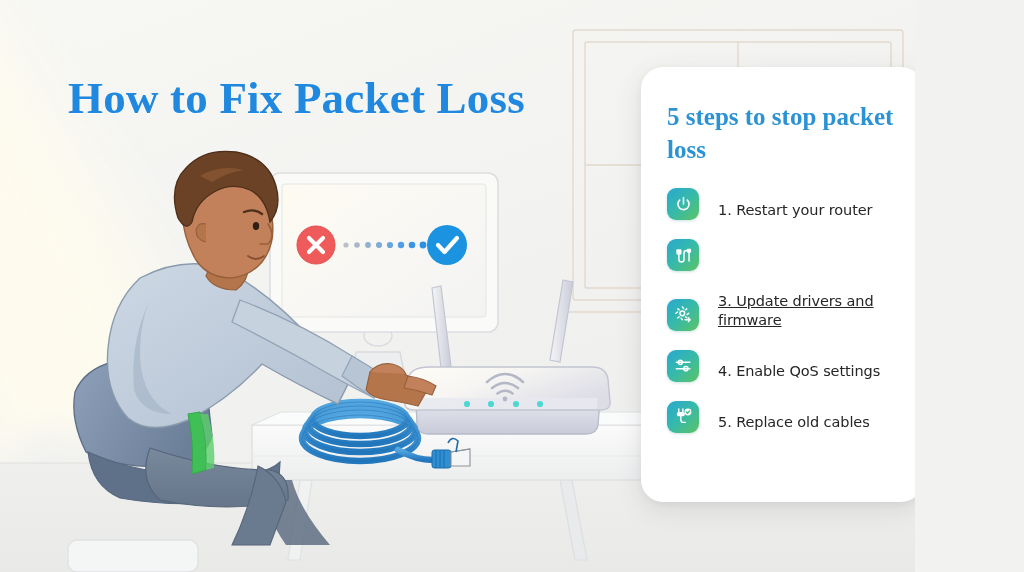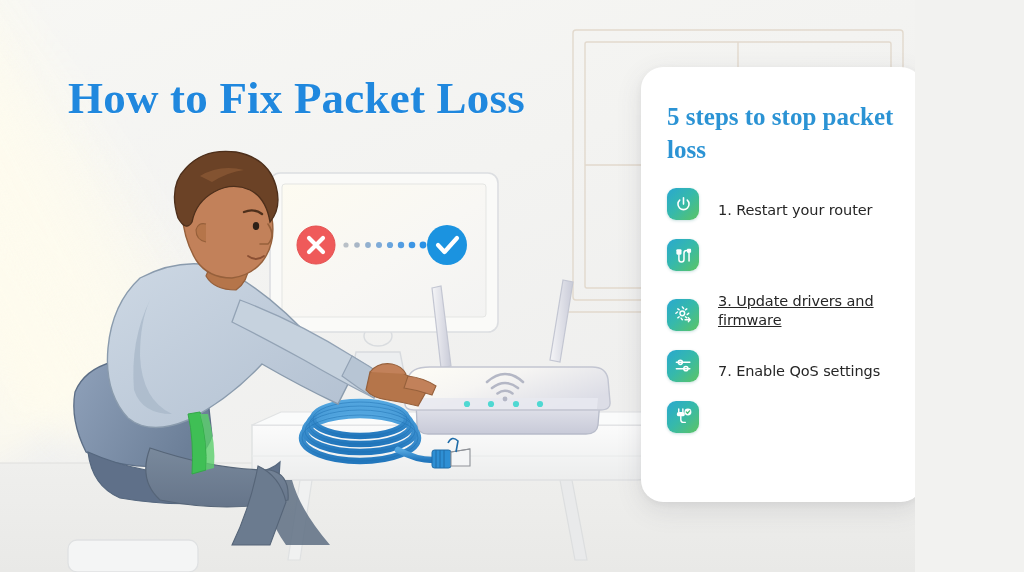--- a/index.html
+++ b/index.html
@@ -354,31 +354,32 @@
 
       <li class="step">
         <span class="step-icon">
           <svg width="19" height="19" viewBox="0 0 24 24" fill="none" stroke="#ffffff" stroke-width="1.9" stroke-linecap="round">
             <line x1="3" y1="8" x2="20" y2="8"></line>
             <line x1="3" y1="16" x2="20" y2="16"></line>
             <circle cx="8" cy="8" r="2.6" fill="none"></circle>
             <circle cx="15" cy="16" r="2.6" fill="none"></circle>
           </svg>
         </span>
-        <span class="step-text">7. Enable QoS settings</span>
+        <span class="step-text">4. Enable QoS settings</span>
       </li>
 
       <li class="step">
         <span class="step-icon">
           <svg width="19" height="19" viewBox="0 0 24 24" fill="none" stroke="#ffffff" stroke-width="1.8" stroke-linecap="round" stroke-linejoin="round">
             <path d="M6 2.6 L6 6.2 M11.2 2.6 L11.2 6.2"></path>
             <rect x="3.6" y="6.4" width="10" height="5.4" rx="2.4" fill="#ffffff" stroke="none"></rect>
             <path d="M8.6 11.8 L8.6 16 A3.4 3.4 0 0 0 12 19.4 L14.4 19.4"></path>
             <circle cx="17.6" cy="6.4" r="4.4" fill="#ffffff" stroke="none"></circle>
             <path d="M15.6 6.4 L17.1 7.9 L19.7 4.9" stroke="#44bd7b" stroke-width="1.7"></path>
           </svg>
         </span>
+        <span class="step-text">5. Replace old cables</span>
       </li>
 
     </ul>
   </div>
 
 </div>
 
 </body></html>

